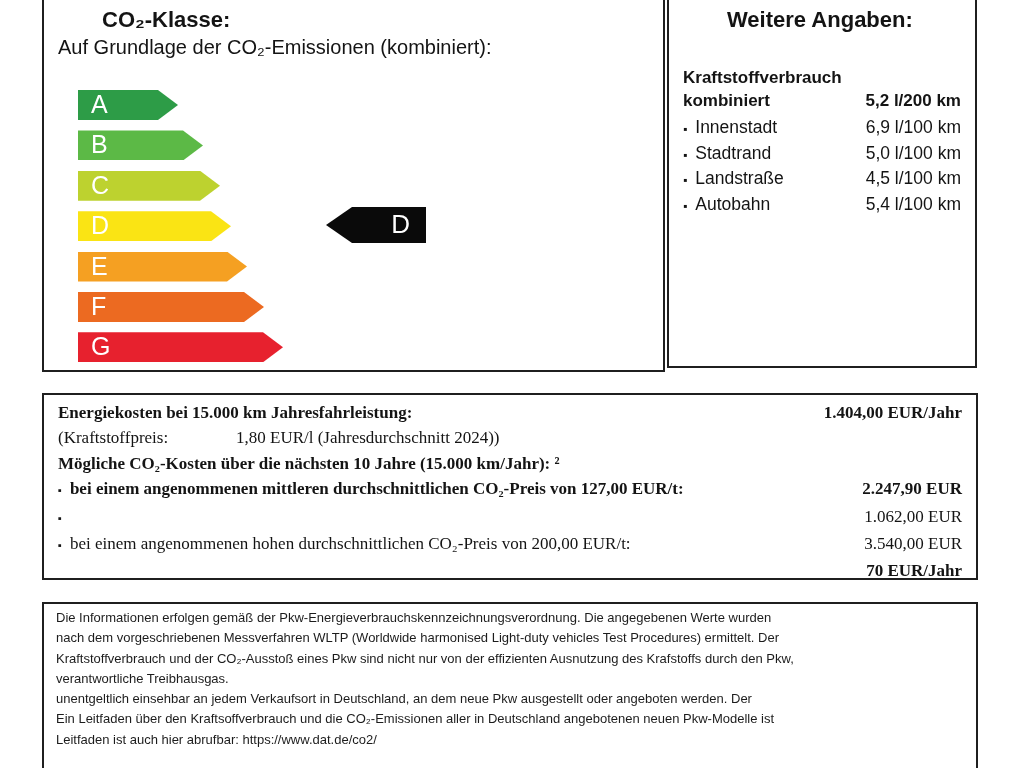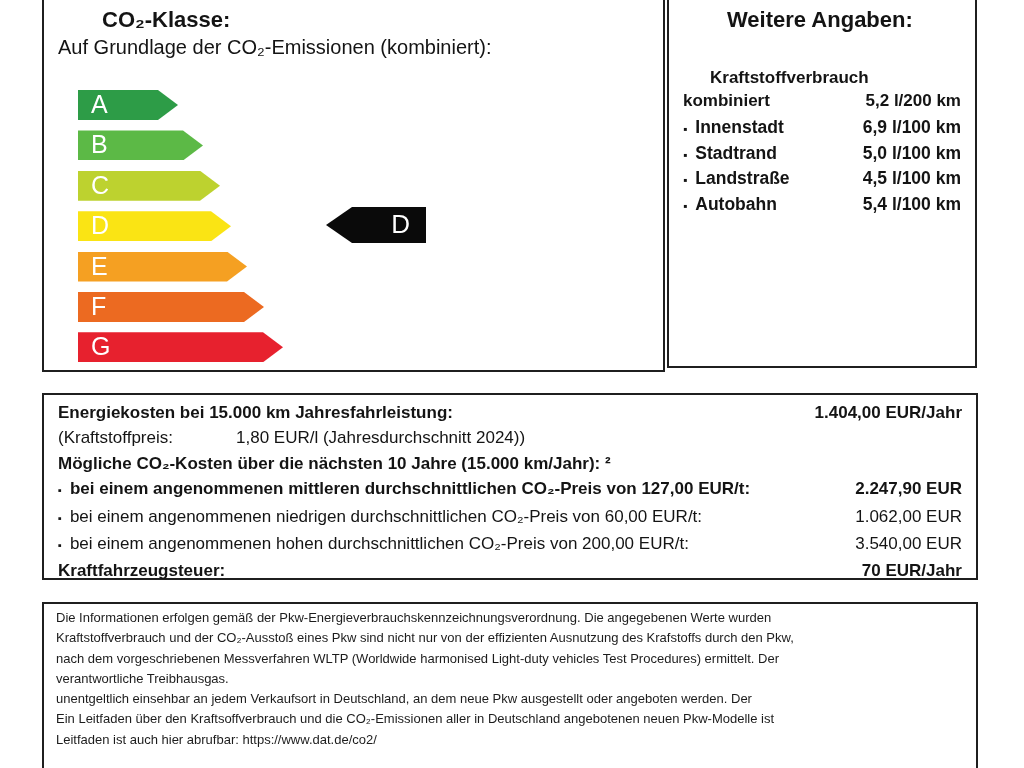--- a/index.html
+++ b/index.html
@@ -23,30 +23,30 @@
     clip-path: polygon(0 0, calc(100% - 20px) 0, 100% 50%, calc(100% - 20px) 100%, 0 100%);
   }
   #class-indicator {
     position:absolute; left:326px; top:207px; width:100px; height:36px;
     background:#0a0a0a; color:#ffffff; box-sizing:border-box;
     clip-path: polygon(0 50%, 26px 0, 100% 0, 100% 100%, 26px 100%);
     font-size:26px; line-height:35px; text-align:right; padding-right:16px;
   }
   
   #box-details { left:667px; top:-8px; width:310px; height:376px; padding:12px 14px 0 14px; }
-  #fuel-heading { margin-top:32px; font-size:17px; font-weight:700; line-height:23px;margin-left:27px; }
+  #fuel-heading { margin-top:32px; font-size:17px; font-weight:700; line-height:23px; }
   .detail-row { display:flex; justify-content:space-between; align-items:baseline;
-                font-size:17.5px; line-height:23.4px;font-weight:bold; }
+                font-size:17.5px; line-height:23.4px; }
   #fuel-combined { font-weight:700; font-size:17px; margin-bottom:4px; }
   .sq { font-size:12px; margin-right:8px; }
   .dl { white-space:nowrap; }
   .dv { white-space:nowrap; }
   
   #box-costs { left:42px; top:393px; width:936px; height:187px; padding:5px 14px 0 14px; }
-  .cost-row { display:flex; align-items:baseline; font-size:17px; line-height:25.4px; white-space:nowrap; }
+  .cost-row { display:flex; align-items:baseline; font-size:17px; line-height:25.4px; white-space:nowrap;font-family:Liberation Serif, serif; }
   .cost-row .sq { font-size:11px; margin-right:8px; }
   .cost-row .cv { margin-left:auto; }
   .cost-row.b { font-weight:700; }
   .cl.tab { display:inline-block; min-width:178px; }
   
   #box-footer { left:42px; top:602px; width:936px; height:200px; padding:4px 12px 0 12px; overflow:hidden; }
   .legal-line { font-size:13px; line-height:20.3px; white-space:nowrap; color:#1c1c1c; }
 </style>
 </head>
 <body>
@@ -106,35 +106,33 @@
     <div class="cost-row b">
       <span class="cl">Mögliche CO₂-Kosten über die nächsten 10 Jahre (15.000 km/Jahr): ²</span>
     </div>
     <div class="cost-row b">
       <span class="sq">▪</span>
       <span class="cl">bei einem angenommenen mittleren durchschnittlichen CO₂-Preis von 127,00 EUR/t:</span>
       <span class="cv">2.247,90 EUR</span>
     </div>
     <div class="cost-row">
       <span class="sq">▪</span>
-      <span class="cl">bei einem angenommenen niedrigen durchschnittlichen CO₂-Preis von 60,00 EUR/t:</span>
       <span class="cv">1.062,00 EUR</span>
     </div>
     <div class="cost-row">
       <span class="sq">▪</span>
       <span class="cl">bei einem angenommenen hohen durchschnittlichen CO₂-Preis von 200,00 EUR/t:</span>
       <span class="cv">3.540,00 EUR</span>
     </div>
     <div class="cost-row b">
-      <span class="cl">Kraftfahrzeugsteuer:</span>
       <span class="cv">70 EUR/Jahr</span>
     </div>
   </div>
 
 <div class="box" id="box-footer">
     <div class="legal-line">Die Informationen erfolgen gemäß der Pkw-Energieverbrauchskennzeichnungsverordnung. Die angegebenen Werte wurden</div>
+    <div class="legal-line">nach dem vorgeschriebenen Messverfahren WLTP (Worldwide harmonised Light-duty vehicles Test Procedures) ermittelt. Der</div>
     <div class="legal-line">Kraftstoffverbrauch und der CO₂-Ausstoß eines Pkw sind nicht nur von der effizienten Ausnutzung des Krafstoffs durch den Pkw,</div>
-    <div class="legal-line">nach dem vorgeschriebenen Messverfahren WLTP (Worldwide harmonised Light-duty vehicles Test Procedures) ermittelt. Der</div>
     <div class="legal-line">verantwortliche Treibhausgas.</div>
     <div class="legal-line">unentgeltlich einsehbar an jedem Verkaufsort in Deutschland, an dem neue Pkw ausgestellt oder angeboten werden. Der</div>
     <div class="legal-line">Ein Leitfaden über den Kraftsoffverbrauch und die CO₂-Emissionen aller in Deutschland angebotenen neuen Pkw-Modelle ist</div>
     <div class="legal-line">Leitfaden ist auch hier abrufbar: https://www.dat.de/co2/</div>
   </div>
 
 </body></html>

